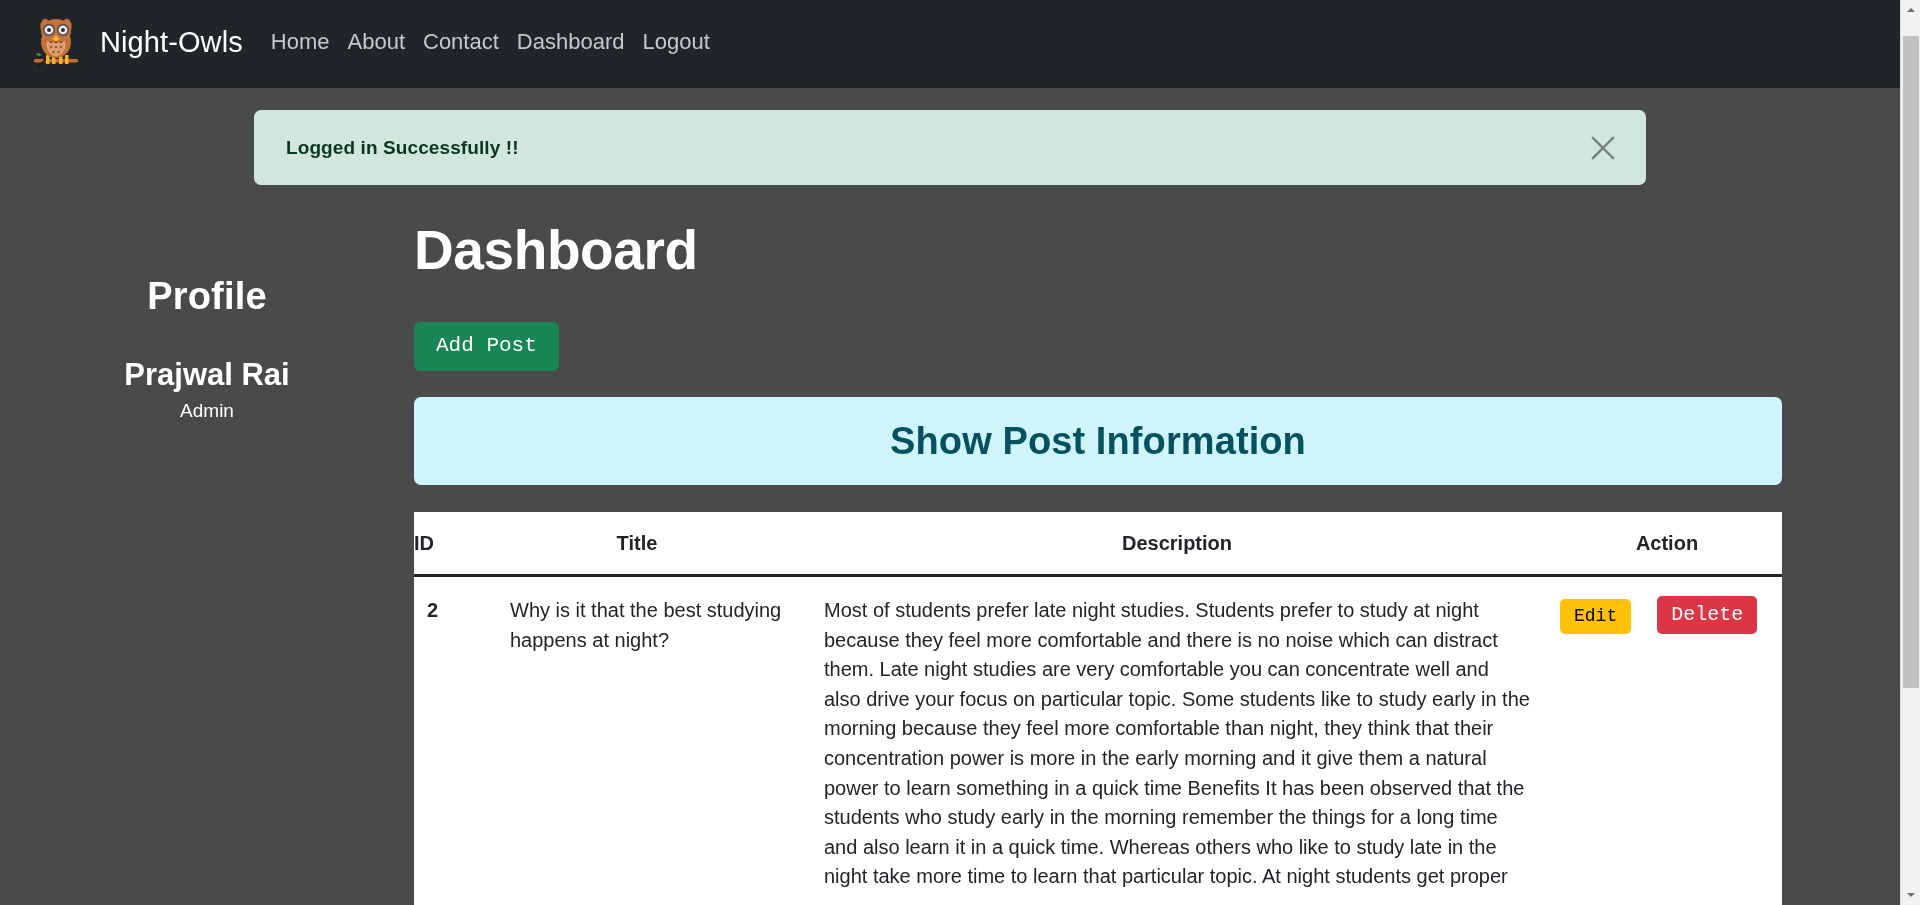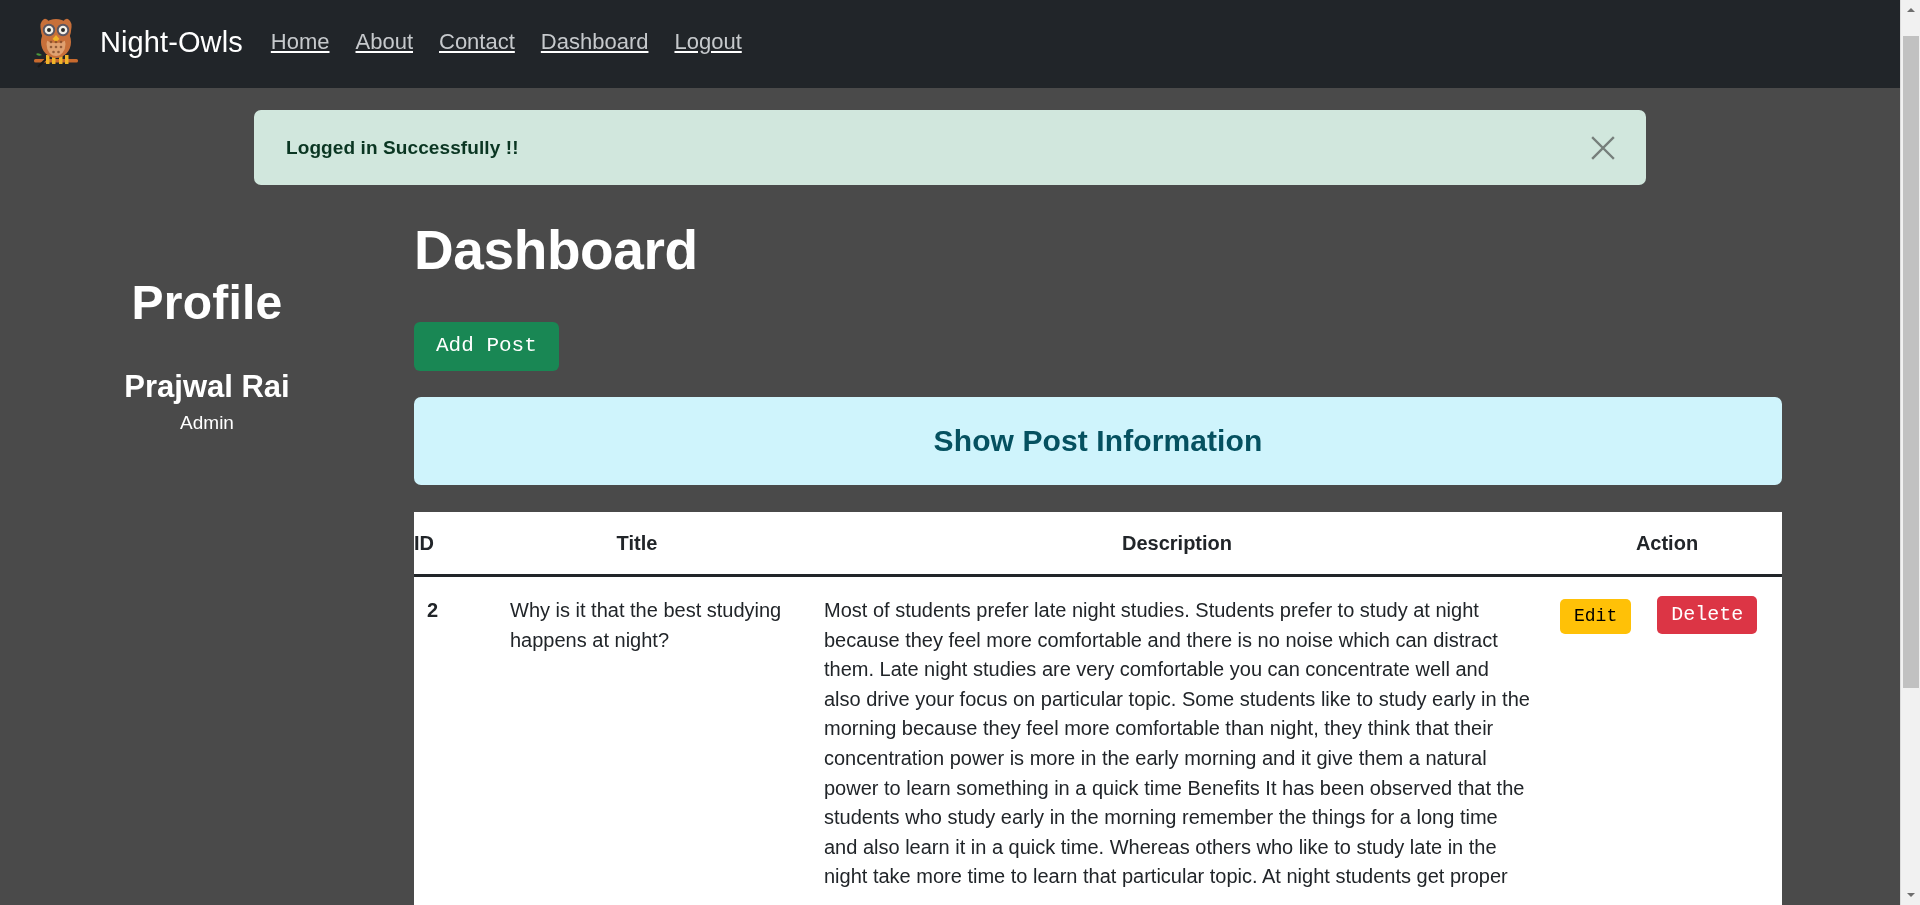--- a/index.html
+++ b/index.html
@@ -47,22 +47,21 @@
     font-size: 29px;
     color: #ffffff;
     margin-left: 18px;
     letter-spacing: 0.1px;
     white-space: nowrap;
   }
   .nav-links {
     display: flex;
     align-items: center;
     margin-left: 28px;
-    gap: 26px;
-    text-decoration: underline;
+    gap: 18px;
   }
   .nav-link {
     font-size: 22px;
     color: #c6c9cc;
     text-decoration: none;
     white-space: nowrap;
     cursor: pointer;
   }
 
   
@@ -103,21 +102,21 @@
     display: flex;
     padding-top: 38px;
   }
   .sidebar {
     width: 414px;
     flex: 0 0 414px;
     text-align: center;
     padding-top: 52px;
   }
   .sidebar-title {
-    font-size: 48px;
+    font-size: 38px;
     font-weight: bold;
     color: #ffffff;
     letter-spacing: 0.2px;
   }
   .sidebar-user-name {
     font-size: 31px;
     font-weight: bold;
     color: #ffffff;
     margin-top: 39px;
   }
@@ -160,21 +159,21 @@
     margin-top: 26px;
     background: #cff4fc;
     border-radius: 7px;
     height: 88px;
     display: flex;
     align-items: center;
     justify-content: center;
   }
   .panel-heading-text {
     color: #055160;
-    font-size: 30px;
+    font-size: 38px;
     font-weight: bold;
     letter-spacing: 0.1px;
   }
 
   
   .post-table {
     margin-top: 27px;
     width: 100%;
     border-collapse: collapse;
     background: #ffffff;

